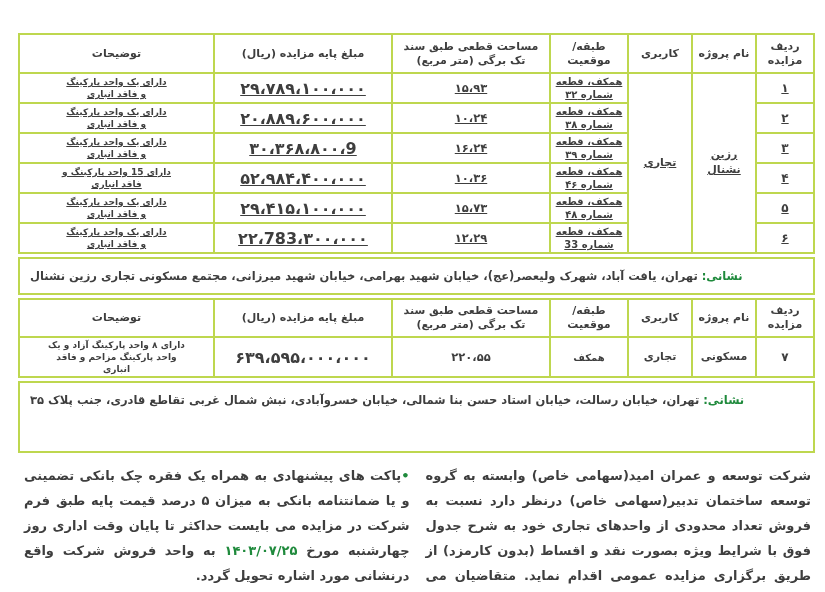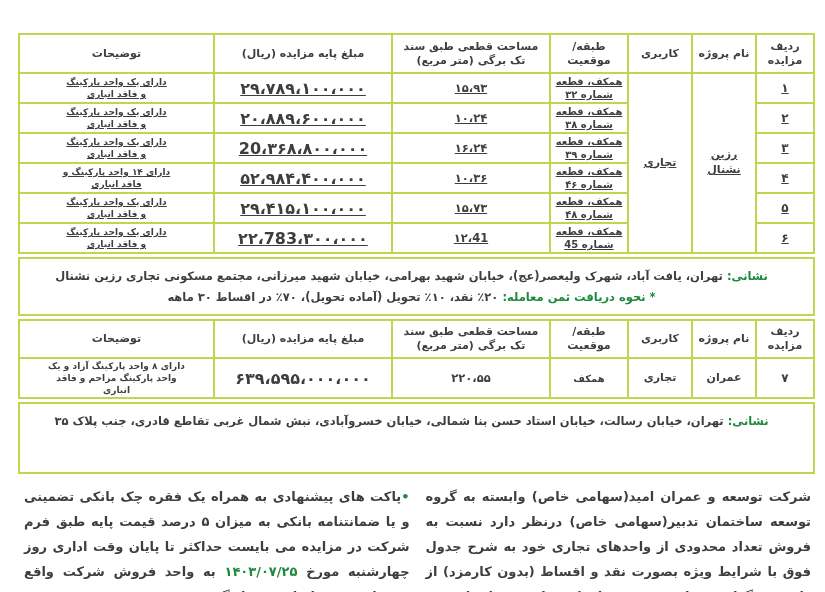--- a/index.html
+++ b/index.html
@@ -28,21 +28,21 @@
   td.cell-area { font-size:11.5px; }
   td.cell-price{ font-size:16px; letter-spacing:.5px; }
   td.cell-notes{ font-size:9px; line-height:1.35; padding:1px 42px; }
   .t2 td.cell-notes { padding:1px 28px;margin-left:10px; }
 
   .note-box {
     border:2px solid #bed74f;
     margin-top:3px;
     padding:7px 20px 6px 10px;
     font-size:11.5px; line-height:21px;
-    text-align:center;
+    text-align:left;
   }
   .note-box.tall { height:72px; }
   .green { color:#1f8a3c; }
   .red   { color:#404040; }
 
   .footer {
     display:grid; grid-template-columns:1fr 1fr; column-gap:16px;
     padding:10px 4px 0 6px;
   }
   .footer p {
@@ -91,55 +91,51 @@
         <td class="cell-no">۲</td>
         <td class="cell-pos">همکف، قطعه شماره ۳۸</td>
         <td class="cell-area">۱۰،۲۴</td>
         <td class="cell-price">۲۰،۸۸۹،۶۰۰،۰۰۰</td>
         <td class="cell-notes">دارای یک واحد پارکینگ و فاقد انباری</td>
       </tr>
       <tr>
         <td class="cell-no">۳</td>
         <td class="cell-pos">همکف، قطعه شماره ۳۹</td>
         <td class="cell-area">۱۶،۲۴</td>
-        <td class="cell-price">20،۳۶۸،۸۰۰،۰۰۰</td>
+        <td class="cell-price">۳۰،۳۶۸،۸۰۰،9</td>
         <td class="cell-notes">دارای یک واحد پارکینگ و فاقد انباری</td>
       </tr>
       <tr>
         <td class="cell-no">۴</td>
         <td class="cell-pos">همکف، قطعه شماره ۴۶</td>
         <td class="cell-area">۱۰،۳۶</td>
         <td class="cell-price">۵۲،۹۸۴،۴۰۰،۰۰۰</td>
-        <td class="cell-notes">دارای ۱۴ واحد پارکینگ و فاقد انباری</td>
+        <td class="cell-notes">دارای 15 واحد پارکینگ و فاقد انباری</td>
       </tr>
       <tr>
         <td class="cell-no">۵</td>
         <td class="cell-pos">همکف، قطعه شماره ۴۸</td>
         <td class="cell-area">۱۵،۷۳</td>
         <td class="cell-price">۲۹،۴۱۵،۱۰۰،۰۰۰</td>
         <td class="cell-notes">دارای یک واحد پارکینگ و فاقد انباری</td>
       </tr>
       <tr>
         <td class="cell-no">۶</td>
-        <td class="cell-pos">همکف، قطعه شماره 45</td>
-        <td class="cell-area">۱۲،41</td>
+        <td class="cell-pos">همکف، قطعه شماره 33</td>
+        <td class="cell-area">۱۲،۲۹</td>
         <td class="cell-price">۲۲،783،۳۰۰،۰۰۰</td>
         <td class="cell-notes">دارای یک واحد پارکینگ و فاقد انباری</td>
       </tr>
     </tbody>
   </table>
 
   <div class="note-box">
     <div class="note-line">
       <span class="green">نشانی:</span>
       <span>تهران، یافت آباد، شهرک ولیعصر(عج)، خیابان شهید بهرامی، خیابان شهید میرزانی، مجتمع مسکونی تجاری رزین نشنال</span>
-    </div>
-    <div class="note-line">
-      <span class="green">* نحوه دریافت ثمن معامله:</span>
-      <span>۲۰٪ نقد، ۱۰٪ تحویل (آماده تحویل)، ۷۰٪ در اقساط ۳۰ ماهه</span>
     </div>
   </div>
 
   <table class="auction t2" style="margin-top:3px">
     <colgroup>
       <col style="width:58px">
         <col style="width:64px">
         <col style="width:64px">
       <col style="width:78px">
         <col style="width:158px">
@@ -153,21 +149,21 @@
         <th>کاربری</th>
         <th>طبقه/موقعیت</th>
         <th>مساحت قطعی طبق سند تک برگی (متر مربع)</th>
         <th>مبلغ پایه مزایده (ریال)</th>
         <th>توضیحات</th>
       </tr>
     </thead>
     <tbody>
       <tr>
         <td class="cell-no">۷</td>
-        <td class="cell-span">عمران</td>
+        <td class="cell-span">مسکونی</td>
         <td class="cell-span">تجاری</td>
         <td class="cell-pos">همکف</td>
         <td class="cell-area">۲۲۰،۵۵</td>
         <td class="cell-price">۶۳۹،۵۹۵،۰۰۰،۰۰۰</td>
         <td class="cell-notes">دارای ۸ واحد پارکینگ آزاد و یک واحد پارکینگ مزاحم و فاقد انباری</td>
       </tr>
     </tbody>
   </table>
 
   <div class="note-box tall">

